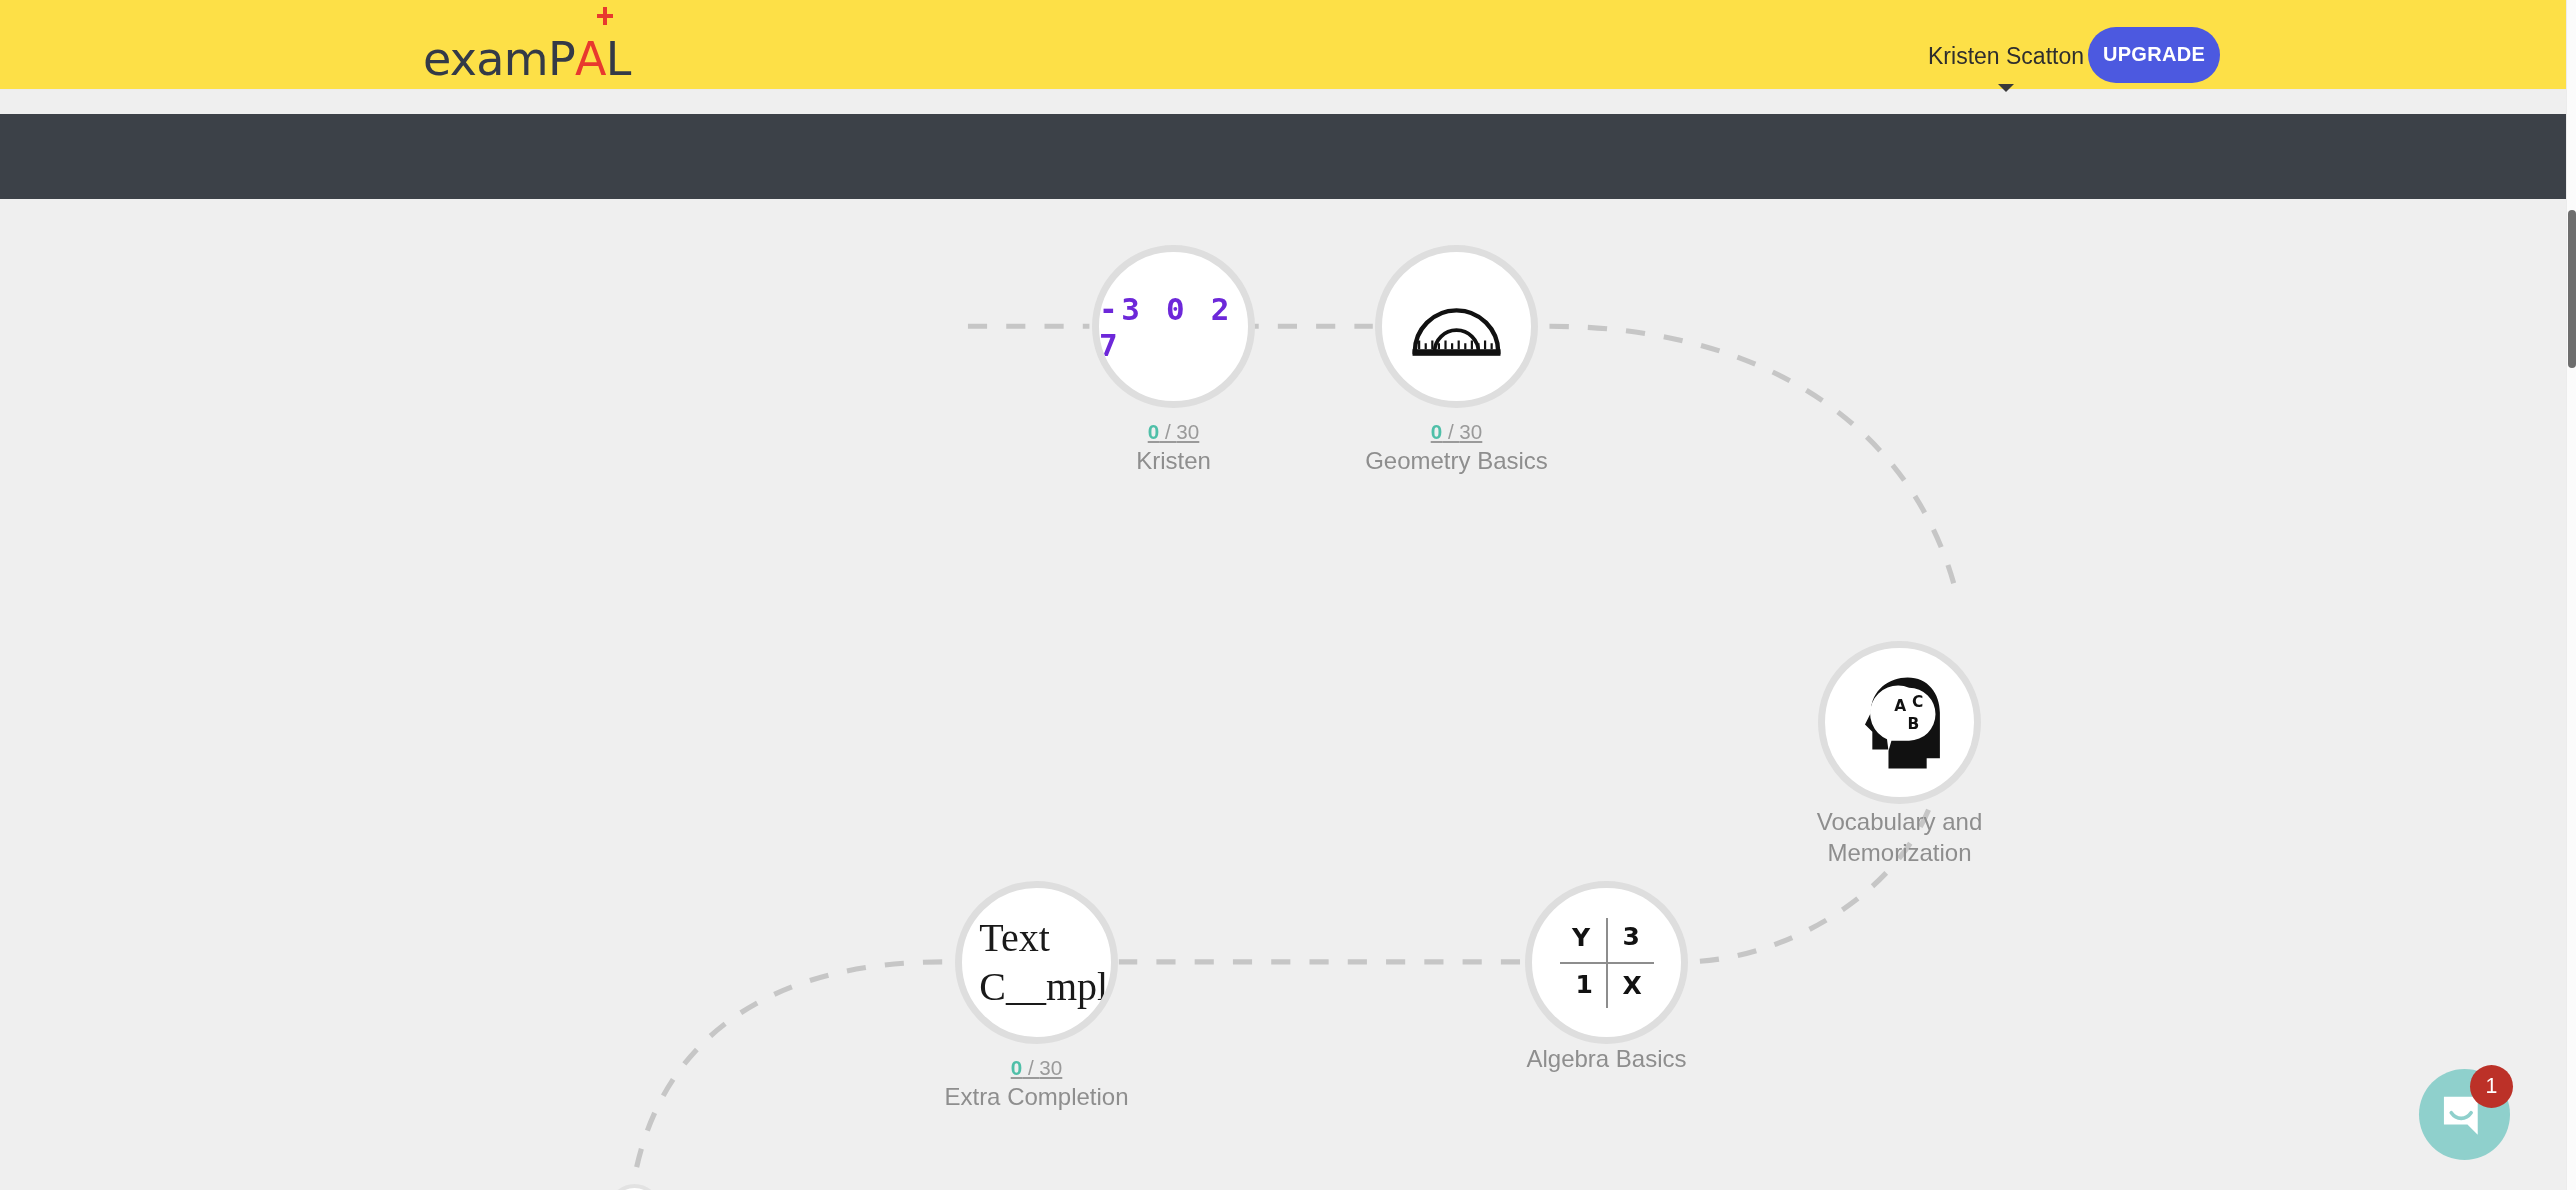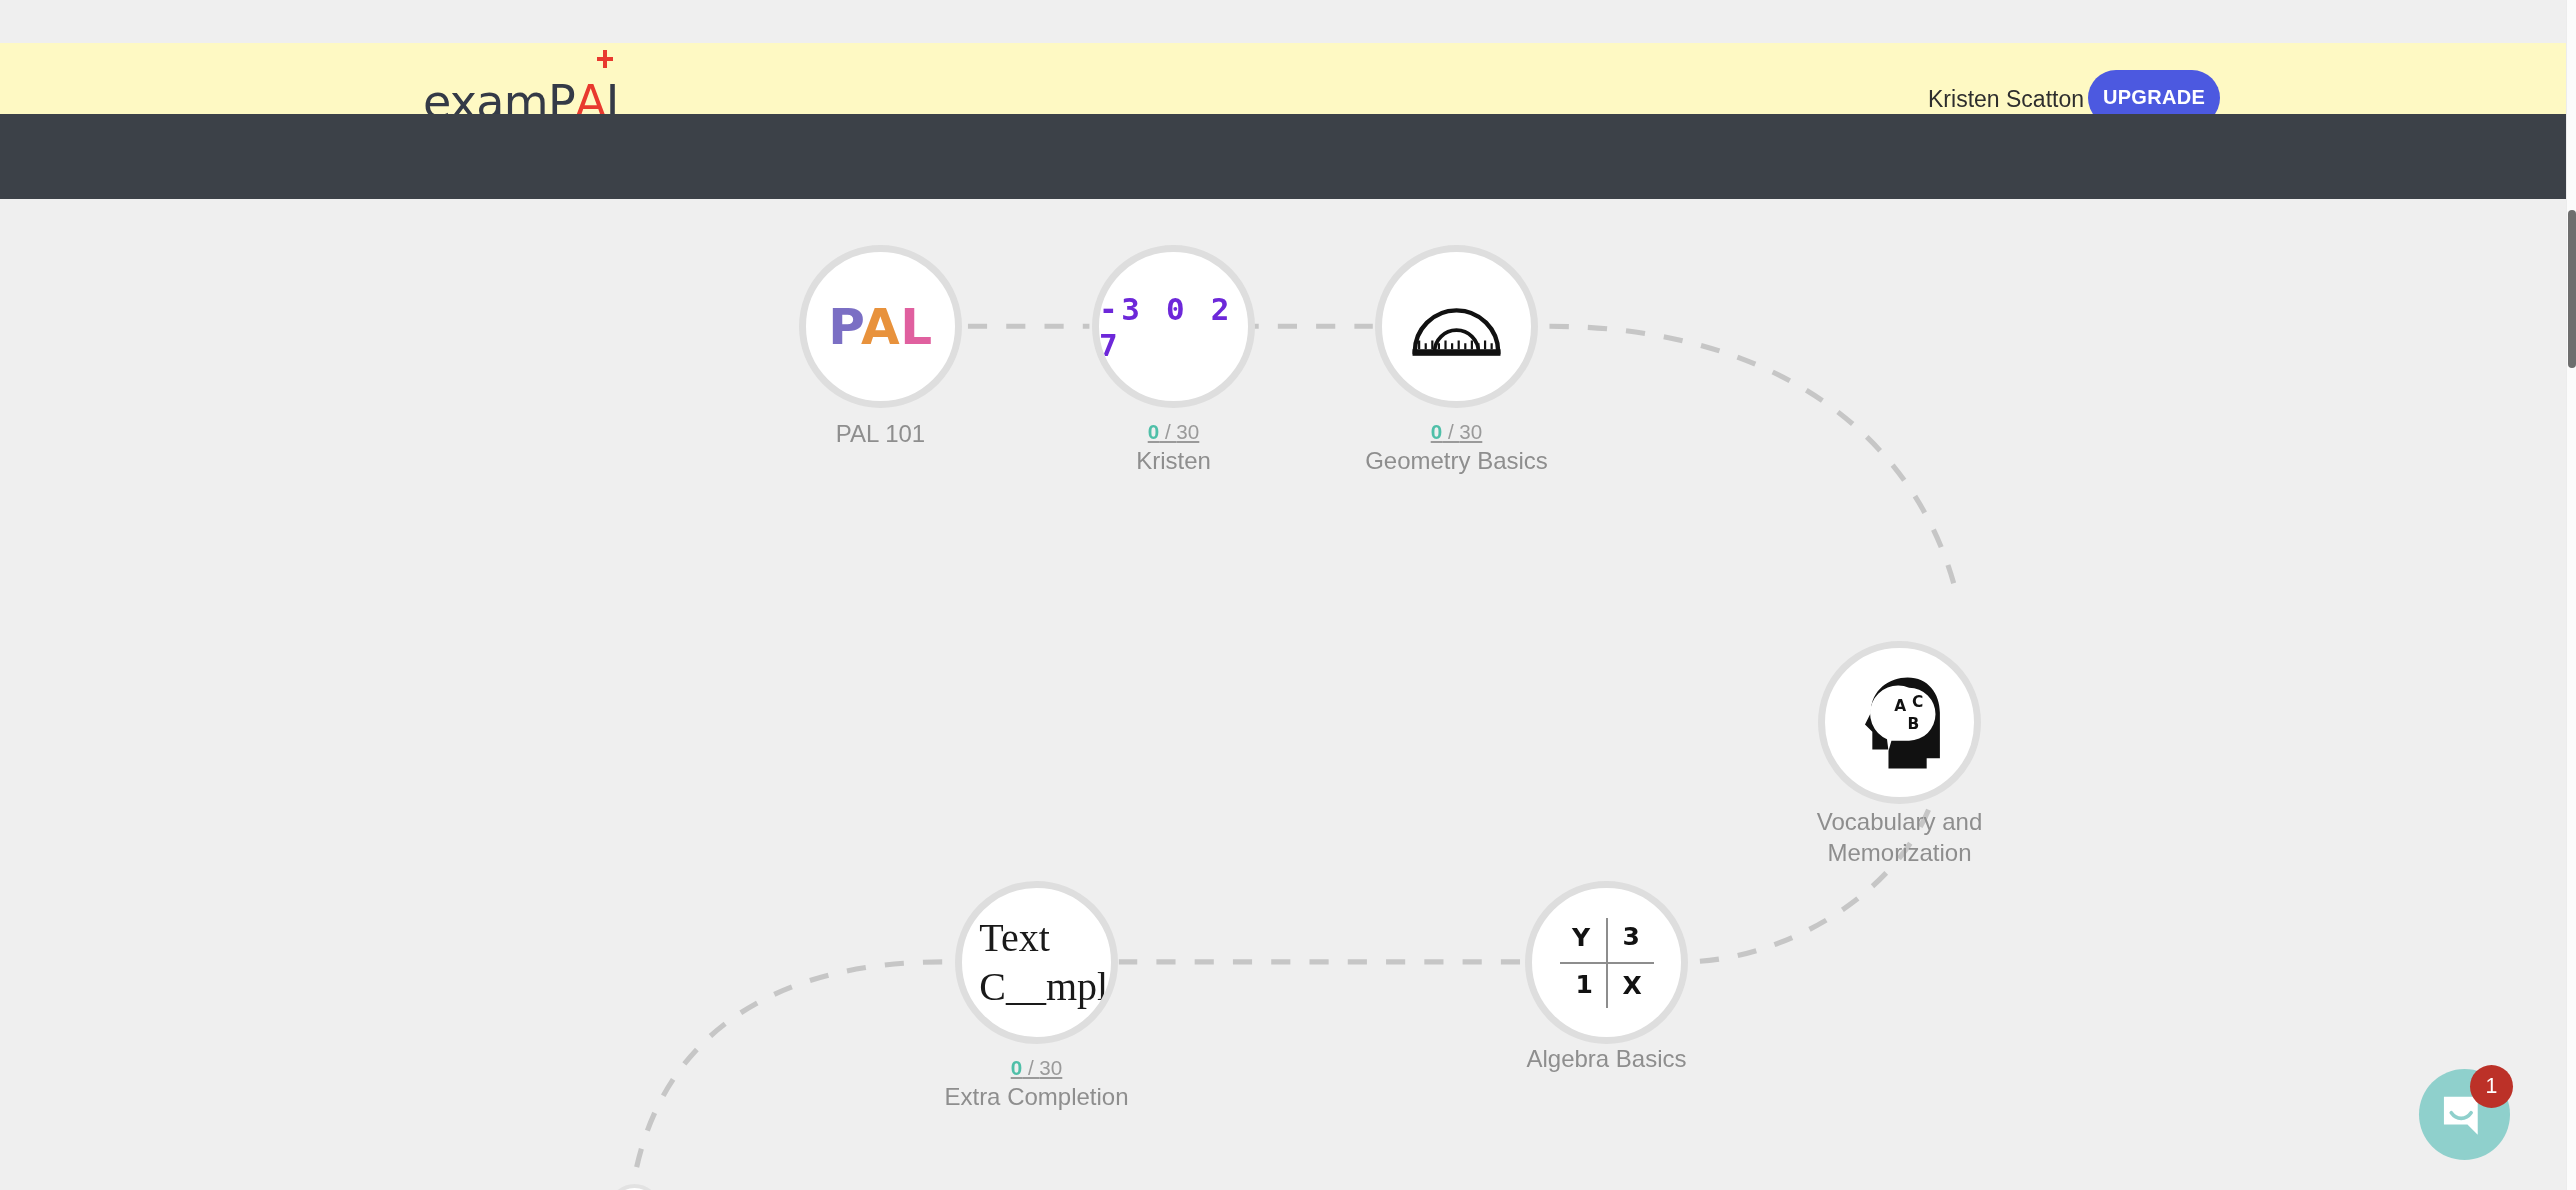--- a/index.html
+++ b/index.html
@@ -19,23 +19,22 @@
     background: #efefef;
     overflow: hidden;
   }
 
   
   #top-header {
     position: absolute;
     left: 0; top: 0;
     width: 2566px;
     height: 90px;
-    background: #fef9c3;
+    background: #fde047;
     border-bottom: 0.7px solid #ececec;
-    margin-top: 43px;
   }
 
   #logo {
     position: absolute;
     left: 423px;
     top: 32px;
     height: 47px;
     display: flex;
     align-items: baseline;
     user-select: none;
@@ -417,28 +416,20 @@
         <path d="M 2620 830 C 2570 950 2420 1035 2290 1037"></path>
 
         <path d="M 2065 1037 L 1520 1037"></path>
 
         <path d="M 1280 1037 C 1060 1037 900 1130 862 1330"></path>
 
         <path d="M 862 1420 C 862 1520 900 1600 980 1660"></path>
       </g>
     </svg>
 
-    <div class="node" style="left:799px; top:46px;">
-      <div class="node-circle">
-        <span class="pal-letters"><span class="pal-p">P</span><span class="pal-a">A</span><span class="pal-l">L</span></span>
-      </div>
-      <div class="node-caption">
-        <div class="node-label">PAL 101</div>
-      </div>
-    </div>
 
     <div class="node" style="left:1092px; top:46px;">
       <div class="node-circle">
         <span class="int-digits">-3 0 2 7</span>
       </div>
       <div class="node-caption">
         <div class="node-score"><span class="done">0</span><span> / </span><span>30</span></div>
         <div class="node-label">Kristen</div>
       </div>
     </div>

